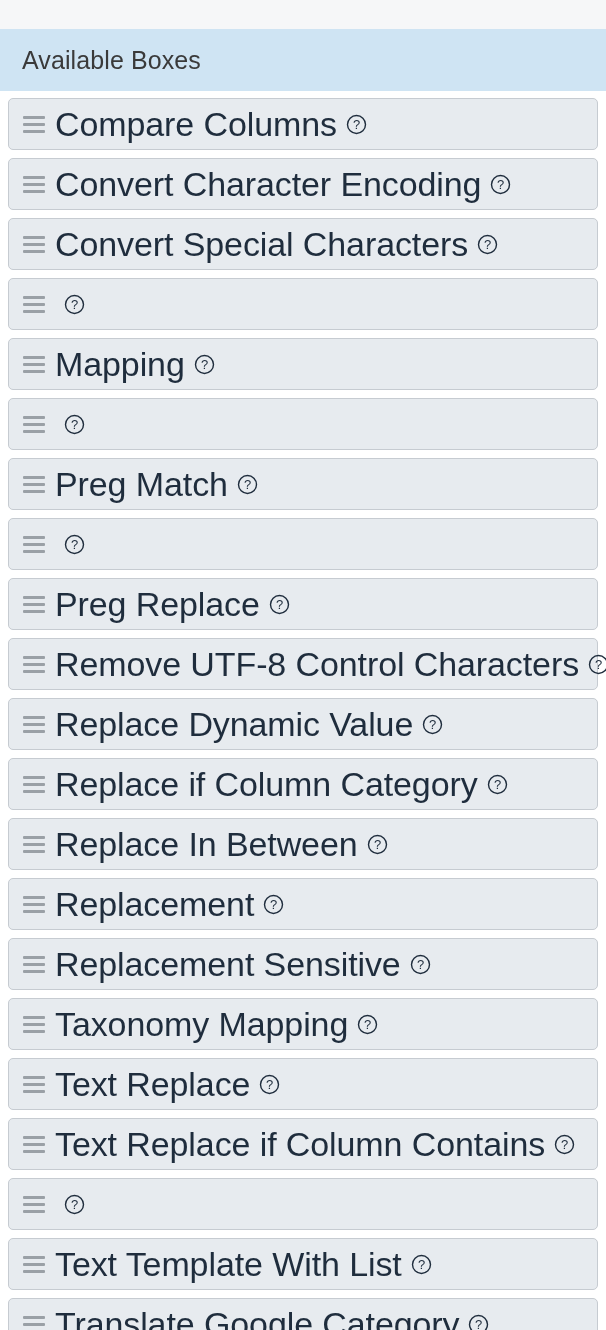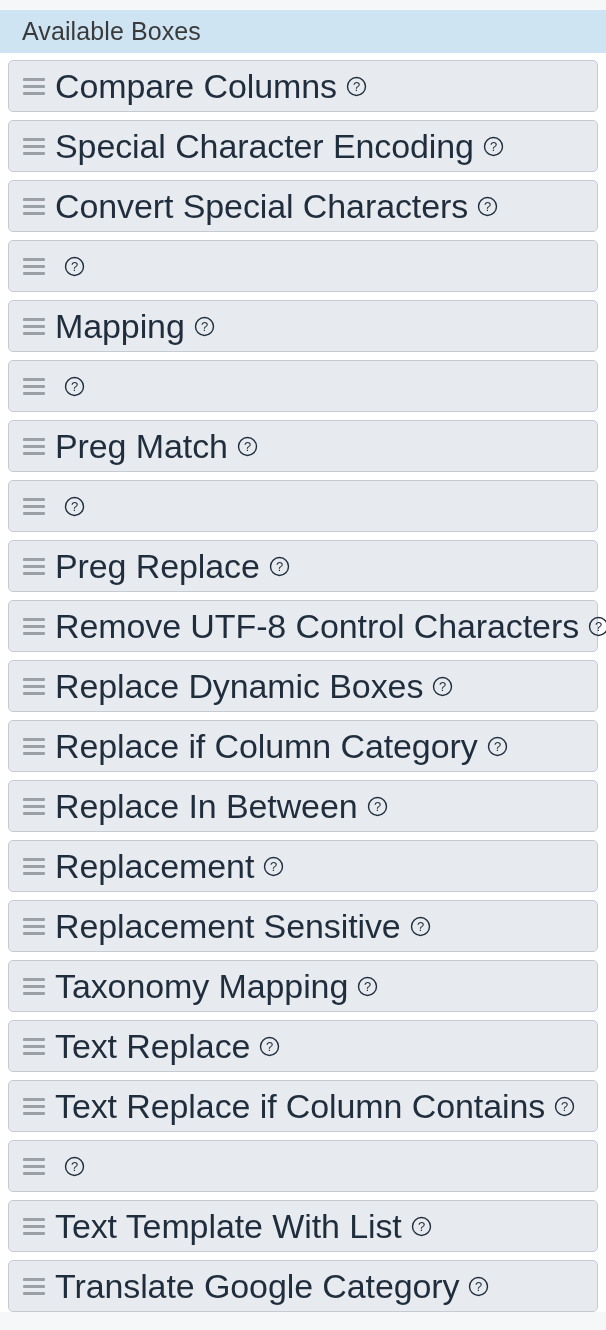--- a/index.html
+++ b/index.html
@@ -19,25 +19,26 @@
     box-sizing: border-box;
     background: #f6f7f8;
     position: relative;
   }
   .top-strip {
     height: 10px;
     background: #f6f7f8;
   }
   .panel-header {
     background: #cfe4f3;
-    height: 43px;
+    height: 62px;
     display: flex;
     align-items: center;
     padding: 0 0 0 22px;
     box-sizing: border-box;
+    margin-top: 19px;
   }
   .panel-header-title {
     font-size: 25px;
     color: #3a3a3a;
     letter-spacing: 0.1px;
     line-height: 1;
     font-weight: 400;
   }
   .list {
     padding: 7px 8px 0 8px;
@@ -116,21 +117,21 @@
             <text x="10.5" y="14.8" text-anchor="middle" font-family="Liberation Sans, sans-serif" font-size="13" fill="#1f2d3d">?</text>
           </svg>
         </span>
       </div>
       <div class="list-item">
         <span class="drag-handle">
           <span></span>
           <span></span>
           <span></span>
         </span>
-        <span class="item-label">Special Character Encoding</span>
+        <span class="item-label">Convert Character Encoding</span>
         <span class="help-icon">
           <svg width="21" height="21" viewBox="0 0 21 21" aria-hidden="true">
             <circle cx="10.5" cy="10.5" r="9" fill="none" stroke="#1f2d3d" stroke-width="1.4"></circle>
             <text x="10.5" y="14.8" text-anchor="middle" font-family="Liberation Sans, sans-serif" font-size="13" fill="#1f2d3d">?</text>
           </svg>
         </span>
       </div>
       <div class="list-item">
         <span class="drag-handle">
           <span></span>
@@ -239,21 +240,21 @@
             <text x="10.5" y="14.8" text-anchor="middle" font-family="Liberation Sans, sans-serif" font-size="13" fill="#1f2d3d">?</text>
           </svg>
         </span>
       </div>
       <div class="list-item">
         <span class="drag-handle">
           <span></span>
           <span></span>
           <span></span>
         </span>
-        <span class="item-label">Replace Dynamic Boxes</span>
+        <span class="item-label">Replace Dynamic Value</span>
         <span class="help-icon">
           <svg width="21" height="21" viewBox="0 0 21 21" aria-hidden="true">
             <circle cx="10.5" cy="10.5" r="9" fill="none" stroke="#1f2d3d" stroke-width="1.4"></circle>
             <text x="10.5" y="14.8" text-anchor="middle" font-family="Liberation Sans, sans-serif" font-size="13" fill="#1f2d3d">?</text>
           </svg>
         </span>
       </div>
       <div class="list-item">
         <span class="drag-handle">
           <span></span>

